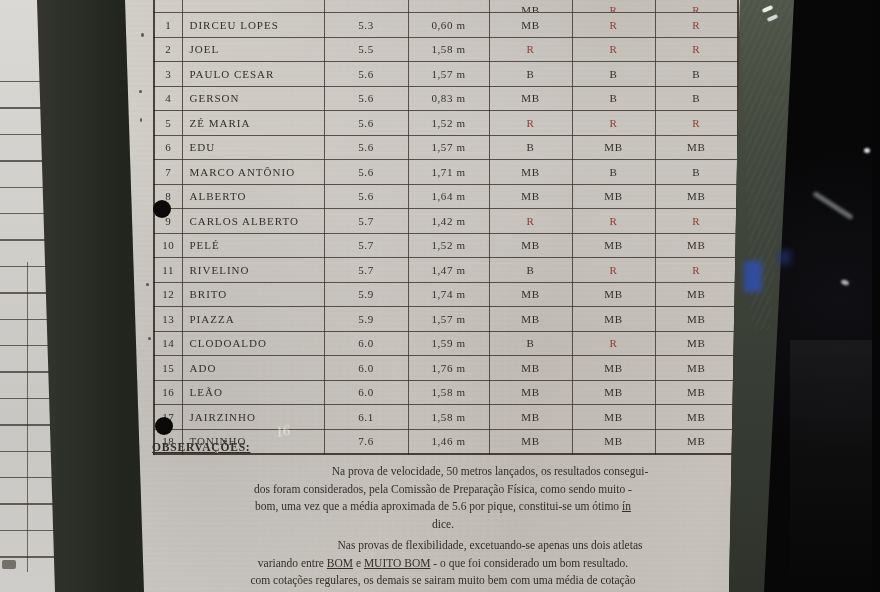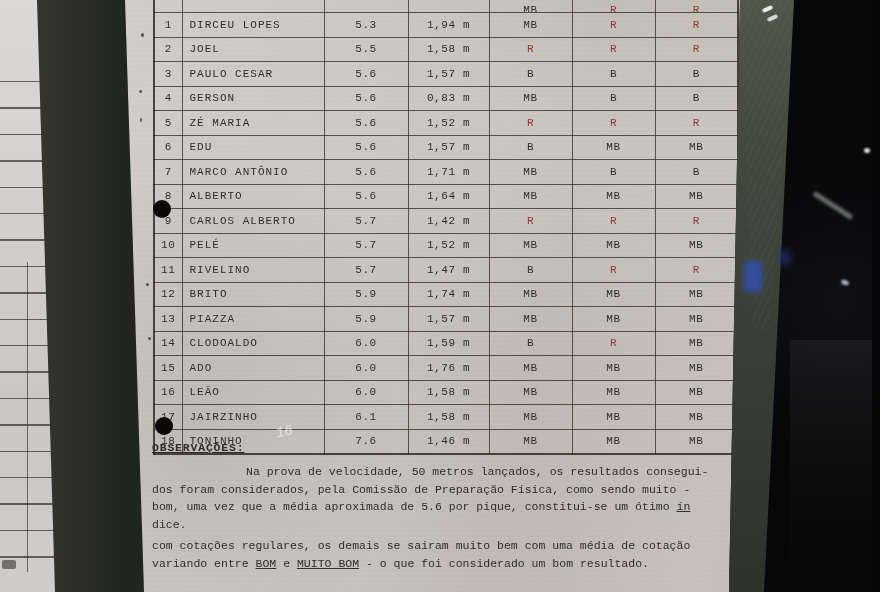--- a/index.html
+++ b/index.html
@@ -1,17 +1,17 @@
 <!DOCTYPE html>
 <html><head>
 <meta charset="utf-8">
 <style>
   html,body{margin:0;padding:0;background:#060607;}
   .page{position:relative;width:872px;height:592px;overflow:hidden;background:#070708;
-        font-family:Liberation Mono, monospace;}
+        font-family:Liberation Serif, serif;}
 
   
   .dark-bg{position:absolute;inset:0;background:
      radial-gradient(ellipse 320px 260px at 840px 300px, #101014 0%, #070708 60%),
      #070708;}
 
   
   .adjacent-page{position:absolute;left:0;top:0;width:62px;height:592px;
      background:linear-gradient(180deg,#dbd9d6 0%,#d3d1ce 30%,#c9c7c4 70%,#cfcdc9 100%);
      clip-path:polygon(0 0,40px 0,58px 592px,0 592px);}
@@ -87,21 +87,21 @@
 
   
   .margin-scribble{position:absolute;left:276px;top:424px;color:rgba(238,236,228,.8);
      font-size:14px;font-style:italic;transform:rotate(-10deg);filter:blur(.4px);}
 
   
   .observations{position:absolute;left:152px;top:440px;width:582px;color:#322e28;font-size:11.5px;}
   .obs-heading{font-weight:bold;letter-spacing:.8px;text-decoration:underline;line-height:15px;}
   .para{margin-top:8px;}
   .para + .para{margin-top:4px;}
-  .tline{line-height:17.5px;white-space:pre;}
+  .tline{line-height:17.5px;white-space:pre;text-align:center;}
   .tline.indent{text-indent:94px;}
   .u{text-decoration:underline;}
   .dismissed-line{margin-top:-3px;line-height:17px;letter-spacing:.8px;position:relative;white-space:pre;}
 </style>
 </head>
 <body>
 
 <div class="page">
   <div class="dark-bg"></div>
 
@@ -175,21 +175,21 @@
               <span>DIRCEU LOPES</span>
             </div>
           </td>
           <td>
             <div class="cw">
               <span>5.3</span>
             </div>
           </td>
           <td>
             <div class="cw">
-              <span>1,94 m</span>
+              <span>0,60 m</span>
             </div>
           </td>
           <td>
             <div class="cw">
               <span>MB</span>
             </div>
           </td>
           <td class="red">
             <div class="cw">
               <span>R</span>
@@ -847,22 +847,23 @@
   <div class="observations">
     <div class="obs-heading">OBSERVAÇÕES:</div>
     <div>
         <div class="para">
           <div class="tline indent"><span>Na prova de velocidade, 50 metros lançados, os resultados consegui-</span></div>
           <div class="tline"><span>dos foram considerados, pela Comissão de Preparação Física, como sendo muito -</span></div>
           <div class="tline"><span>bom, uma vez que a média aproximada de 5.6 por pique, constitui-se um ótimo </span><span class="u">ín</span></div>
           <div class="tline"><span>dice.</span></div>
         </div>
         <div class="para">
+          <div class="tline indent"><span>Nas provas de flexibilidade, excetuando-se apenas uns dois atletas</span></div>
+          <div class="tline"><span>variando entre </span><span class="u">BOM</span><span> e </span><span class="u">MUITO BOM</span><span> - o que foi considerado um bom resultado.</span></div>
           <div class="tline"><span>com cotações regulares, os demais se sairam muito bem com uma média de cotação</span></div>
-          <div class="tline"><span>variando entre </span><span class="u">BOM</span><span> e </span><span class="u">MUITO BOM</span><span> - o que foi considerado um bom resultado.</span></div>
         </div>
       </div>
     <div class="dismissed-line">
       
     </div>
   </div>
 
   <div class="glass-edge"></div>
   <div class="glass-edge-noise"></div>
 

